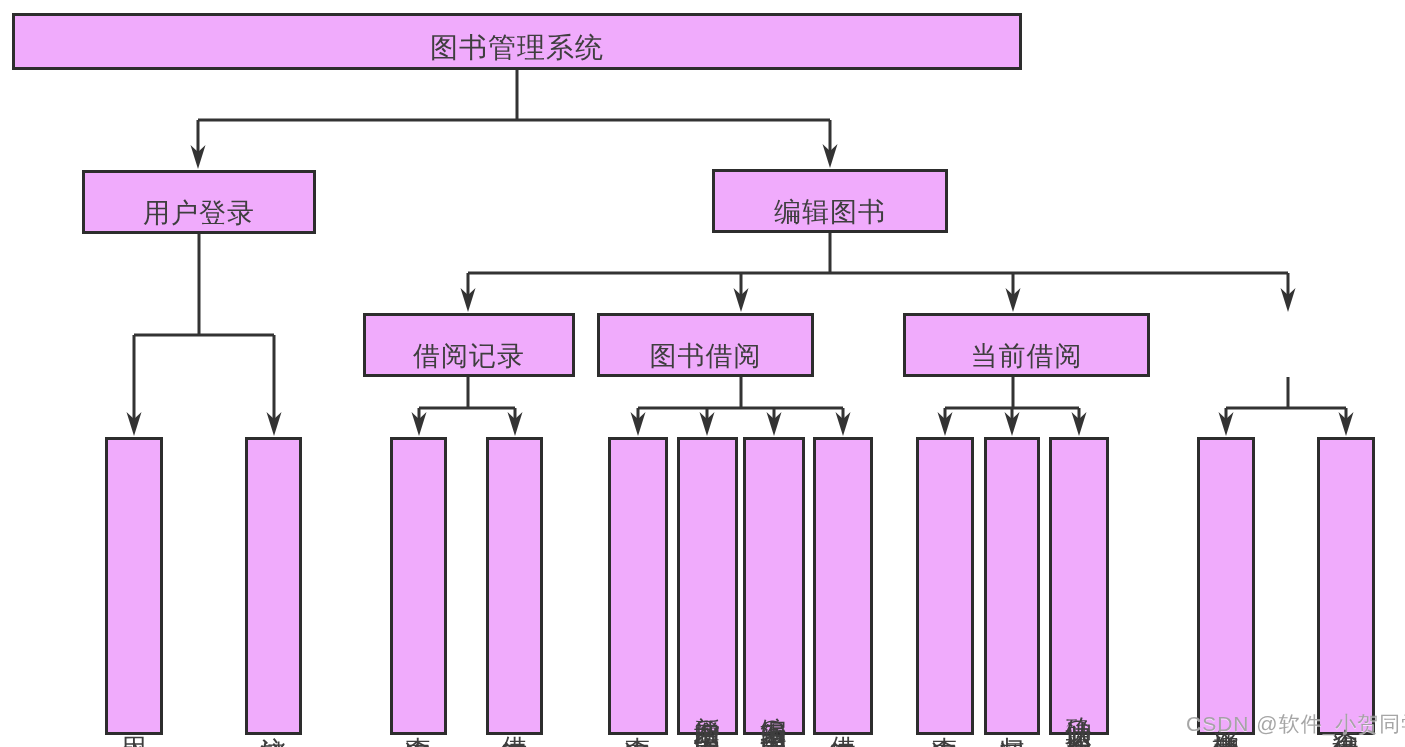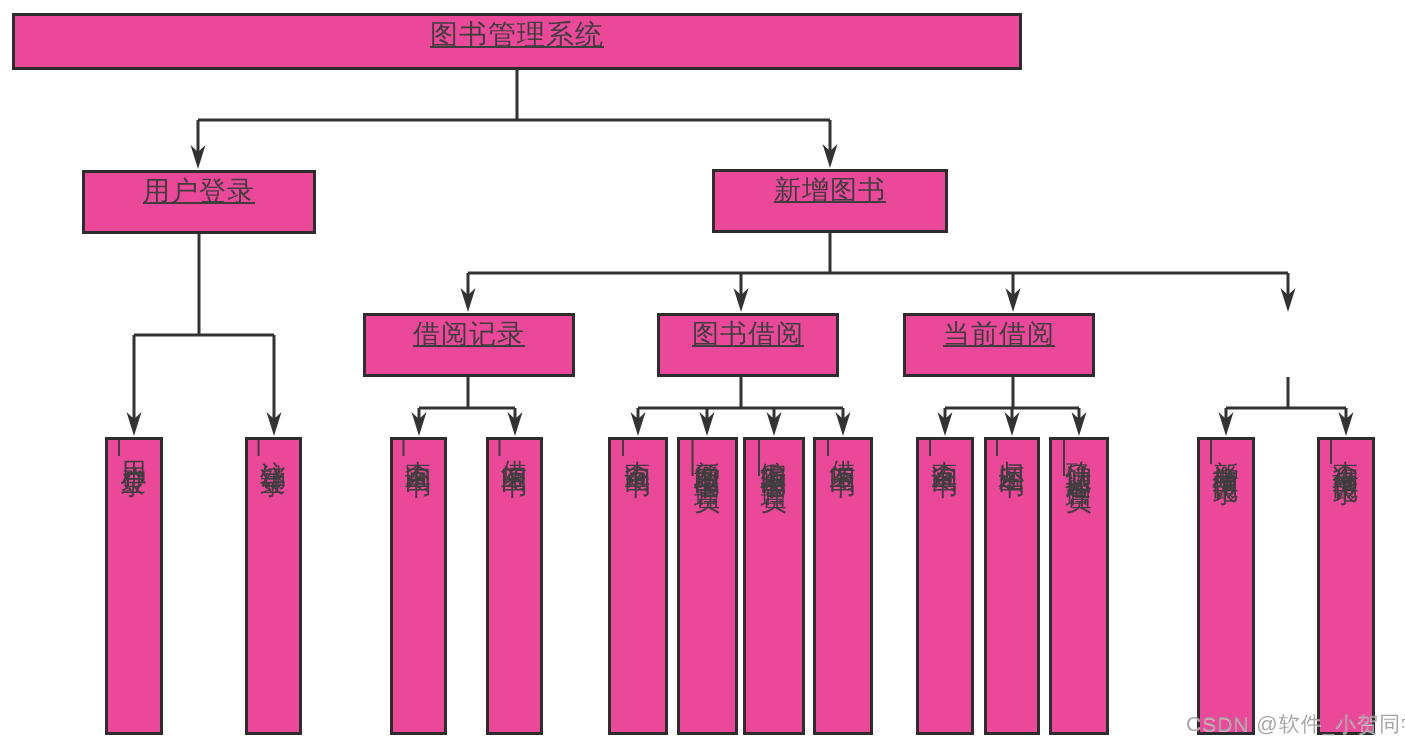--- a/index.html
+++ b/index.html
@@ -7,28 +7,27 @@
     position:relative;
     width:1405px;height:747px;
     background:#ffffff;
     font-family:"Liberation Sans","DejaVu Sans",sans-serif;
     overflow:hidden;
   }
   .connectors{position:absolute;left:0;top:0;width:1405px;height:747px;}
   .box{
     position:absolute;
     box-sizing:border-box;
-    background:#ec4899;
+    background:#f0abfc;
     border:3px solid #2d2d2d;
     display:flex;
-    align-items:flex-start;
+    align-items:flex-end;
     justify-content:center;
     color:#3e3e3e;
     z-index:2;
-    text-decoration:underline;
   }
   .hlabel{font-size:27px;letter-spacing:1px;white-space:nowrap;}
   .root .hlabel{font-size:28px;}
   .vtext{
     writing-mode:vertical-rl;
     text-orientation:mixed;
     font-size:26px;
     letter-spacing:4px;
     line-height:1;
   }
@@ -92,30 +91,30 @@
   </svg>
 
   <div class="box root" style="left:12px;top:13px;width:1010px;height:57px">
     <span class="hlabel">图书管理系统</span>
   </div>
 
   <div class="box" style="left:82px;top:170px;width:234px;height:64px">
     <span class="hlabel">用户登录</span>
   </div>
   <div class="box" style="left:712px;top:169px;width:236px;height:64px">
-    <span class="hlabel">新增图书</span>
+    <span class="hlabel">编辑图书</span>
   </div>
 
   <div class="box" style="left:363px;top:313px;width:212px;height:64px">
     <span class="hlabel">借阅记录</span>
   </div>
-  <div class="box" style="left:657px;top:313px;width:182px;height:64px">
+  <div class="box" style="left:597px;top:313px;width:217px;height:64px">
     <span class="hlabel">图书借阅</span>
   </div>
-  <div class="box" style="left:903px;top:313px;width:192px;height:64px">
+  <div class="box" style="left:903px;top:313px;width:247px;height:64px">
     <span class="hlabel">当前借阅</span>
   </div>
 
   <div class="box v" style="left:105px;top:437px;width:58px;height:298px">
     <span class="vtext">用户登录</span>
   </div>
   <div class="box v" style="left:245px;top:437px;width:57px;height:298px">
     <span class="vtext">注销登录</span>
   </div>
 

